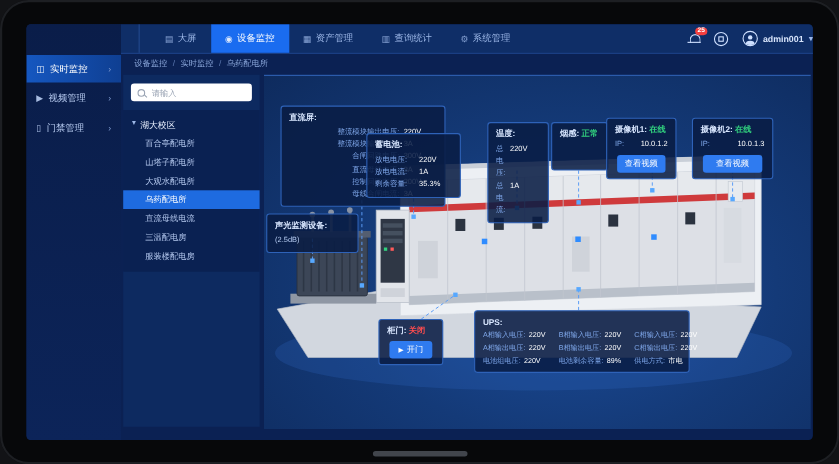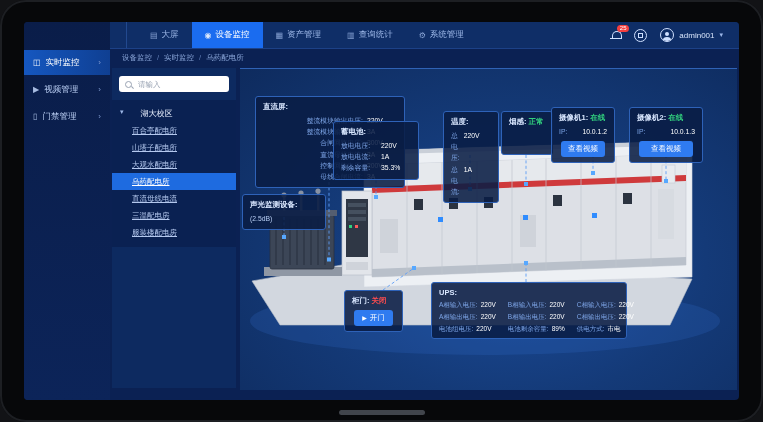--- a/index.html
+++ b/index.html
@@ -7,21 +7,21 @@
   .frame{position:absolute;inset:0;background:#07080a;border-radius:26px;box-shadow:0 0 0 2px #1d1f23 inset;}
   .device-bar{position:absolute;left:50%;transform:translateX(-50%);bottom:7px;width:86px;height:5px;border-radius:3px;background:#41454c;}
   .app{position:absolute;left:24px;top:22px;width:715px;height:378px;background:#0b2153;border-radius:4px;overflow:hidden;}
 
   
   .topbar{position:absolute;left:86px;right:0;top:0;height:26px;background:#0f2e67;border-bottom:1px solid #1c4term;border-bottom:1px solid #1c4187;display:flex;align-items:center;}
   .nav{display:flex;align-items:center;height:100%;margin-left:16px;border-left:1px solid #22498f;padding-left:10px;}
   .nav-item{display:flex;align-items:center;gap:4px;padding:0 13px;height:100%;font-size:8.5px;color:#9db8e8;cursor:pointer;}
   .nav-item .ni{font-size:8px;opacity:.85;}
   .nav-item.active{background:#1a6cf0;color:#fff;}
-  .top-right{margin-left:auto;display:flex;align-items:center;gap:13px;padding-right:16px;}
+  .top-right{margin-left:auto;display:flex;align-items:center;gap:13px;font-weight:bold;}
   .bell{position:relative;width:10px;height:10px;}
   .bell .dome{position:absolute;left:1px;top:1px;width:8px;height:7px;border:1px solid #cfe0ff;border-bottom:none;border-radius:5px 5px 0 0;}
   .bell .lip{position:absolute;left:-1px;bottom:1px;width:12px;height:1px;background:#cfe0ff;}
   .badge{position:absolute;top:-5px;left:6px;background:#f53f3f;color:#fff;font-size:6px;line-height:7px;padding:0 2.5px;border-radius:4px;}
   .circ-icon{width:11px;height:11px;border:1px solid #cfe0ff;border-radius:50%;position:relative;}
   .circ-icon::after{content:"";position:absolute;left:3px;top:3px;width:3px;height:3px;border:1px solid #cfe0ff;}
   .user{display:flex;align-items:center;gap:5px;color:#d7e4fb;font-size:8px;}
   .avatar{width:12px;height:12px;border:1px solid #cfe0ff;border-radius:50%;position:relative;overflow:hidden;}
   .avatar::before{content:"";position:absolute;left:4px;top:2.5px;width:4px;height:4px;border-radius:50%;background:#cfe0ff;}
   .avatar::after{content:"";position:absolute;left:2px;top:7.5px;width:8px;height:6px;border-radius:50%;background:#cfe0ff;}
@@ -40,23 +40,23 @@
   .breadcrumb .sep{color:#5f7cb4;}
 
   
   .tree{position:absolute;left:88px;top:46px;width:124px;bottom:12px;background:#0d2a60;padding:8px 7px;box-sizing:border-box;}
   .search{height:16px;background:#fff;border-radius:3px;display:flex;align-items:center;gap:4px;padding:0 6px;}
   .search input{border:none;outline:none;width:100%;font-size:7.5px;color:#333;background:transparent;font-family:Liberation Sans, sans-serif;}
   .search input::placeholder{color:#9aa4b4;}
   .mag{flex:none;width:5px;height:5px;border:1px solid #9aa4b4;border-radius:50%;position:relative;}
   .mag::after{content:"";position:absolute;width:3px;height:1px;background:#9aa4b4;transform:rotate(45deg);right:-2.5px;bottom:-1px;}
   .tree-list{margin:8px -7px 0;background:#0a2152;padding:5px 0 6px;}
-  .tree-root{font-size:8px;color:#eaf1ff;padding:3px 8px;display:flex;gap:17px;align-items:flex-start;cursor:pointer;}
+  .tree-root{font-size:8px;color:#eaf1ff;padding:3px 8px;display:flex;gap:4px;align-items:flex-start;cursor:pointer;}
   .tree-root .tc{font-size:7px;color:#9db8e8;}
-  .tree-item{font-size:7.5px;color:#b4c8ee;padding:3.5px 4px 3.5px 20px;cursor:pointer;text-decoration:underline;}
+  .tree-item{font-size:7.5px;color:#b4c8ee;padding:3.5px 4px 3.5px 20px;cursor:pointer;}
   .tree-item.selected{background:#1e6be0;color:#fff;}
 
   
   .main{position:absolute;left:216px;top:46px;right:2px;bottom:10px;border-top:1px solid #2f62b5;overflow:hidden;
         background:radial-gradient(ellipse at 55% 60%, #1c4d9c 0%, #143a78 50%, #0e2b5e 100%);}
   .scene{position:absolute;inset:0;}
 
   
   .anno{position:absolute;background:rgba(9,28,68,0.88);border:1px solid #2e62b8;border-radius:3px;padding:5px 7px;box-sizing:border-box;color:#8fb3ea;z-index:5;}
   .anno .ti{color:#d9e7ff;font-size:7.5px;font-weight:bold;margin-bottom:3px;}

